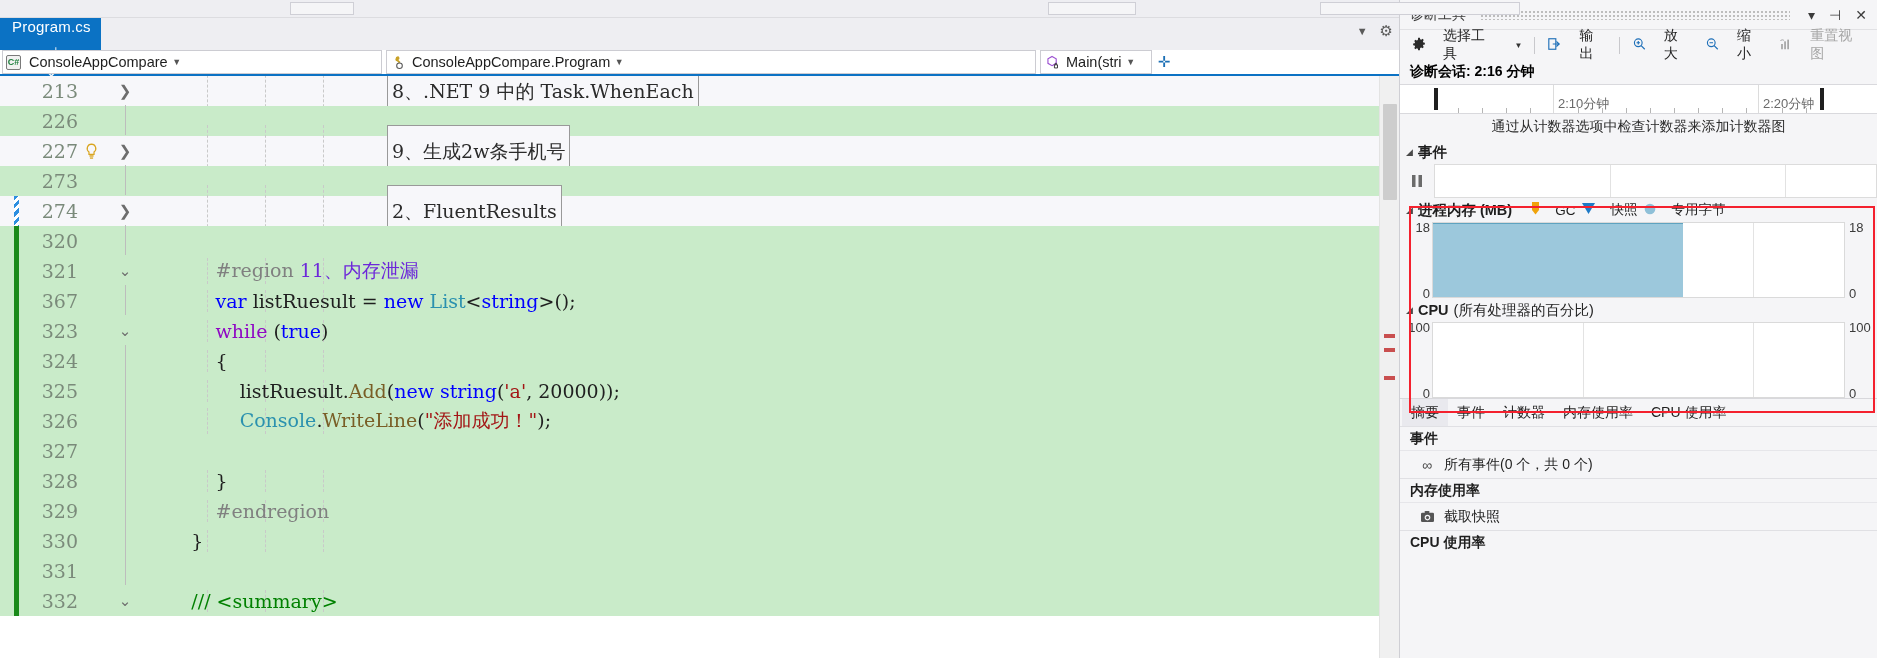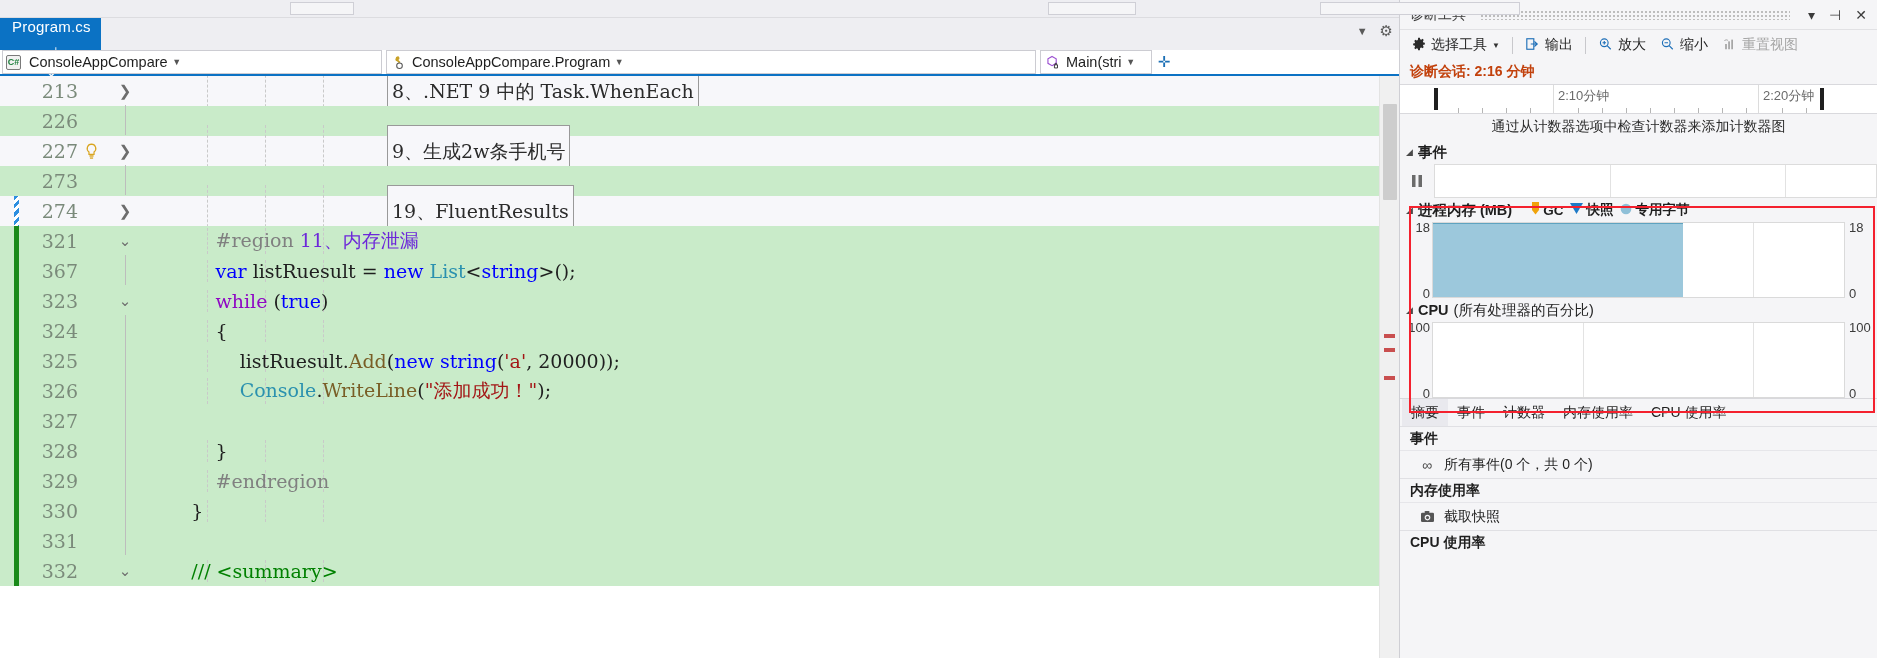--- a/index.html
+++ b/index.html
@@ -82,30 +82,30 @@
 
   .diag-title { height:30px; display:flex; align-items:center; padding:0 6px 0 10px; gap:6px;
      background:#f5f5f7; border-bottom:1px solid #e1e1e4; }
   .diag-title .t { font-size:14px; color:#3b3b3b; }
   .diag-title .dots { flex:1; height:10px; margin:0 8px;
      background-image:radial-gradient(circle, #bdbdbd 1px, transparent 1.2px);
      background-size:4px 4px; background-position:0 4px; }
   .diag-title .ic { font-size:14px; color:#3b3b3b; padding:0 4px; cursor:pointer; }
 
   .diag-toolbar { height:30px; display:flex; align-items:center; gap:2px; padding:0 6px; background:#f5f5f7; }
-  .dbtn { display:flex; align-items:center; gap:5px; padding:2px 6px; font-size:14px; color:#1f1f1f; cursor:pointer; }
+  .dbtn { display:flex; align-items:center; gap:17px; padding:2px 6px; font-size:14px; color:#1f1f1f; cursor:pointer; }
   .dbtn.dis { color:#a6a6a6; }
   .dsep { width:1px; height:17px; background:#c8c8cc; margin:0 4px; }
   .tri { font-size:8px; color:#333; }
 
   .diag-session { height:24px; display:flex; align-items:center; padding:0 10px; font-size:14px;
-     font-weight:bold; color:#c2410c; }
+     font-weight:bold; color:#000000; }
 
   .timeline { height:30px; position:relative; background:#fff; border-top:1px solid #d9d9dd; border-bottom:1px solid #d9d9dd; }
-  .timeline .tl-lbl { position:absolute; top:2px; font-size:13px; color:#6a6a6a; }
+  .timeline .tl-lbl { position:absolute; top:10px; font-size:13px; color:#6a6a6a; }
   .timeline .tick { position:absolute; bottom:0; width:1px; height:5px; background:#b5b5b5; }
   .timeline .tickbig { position:absolute; top:3px; width:4px; height:22px; background:#1f1f1f; }
   .timeline .tlv { position:absolute; top:0; bottom:0; width:1px; background:#dcdcdc; }
 
   .hint { height:26px; display:flex; align-items:center; justify-content:center;
      font-size:14px; color:#2b2b2b; background:#f5f5f7; }
 
   .sect-hdr { height:24px; display:flex; align-items:center; gap:5px; padding-left:6px;
      font-size:14.5px; font-weight:bold; color:#1f1f1f; }
   .sect-hdr .arw { font-size:9px; color:#4a4a4a; }
@@ -114,21 +114,21 @@
   .events-strip { height:34px; display:flex; align-items:stretch; background:#f5f5f7; }
   .events-strip .pausecol { width:34px; display:flex; align-items:center; justify-content:center; color:#555; }
   .events-strip .ebox { flex:1; background:#fff; border:1px solid #dcdcdc; display:flex; }
   .events-strip .ebox .seg { flex:1; border-right:1px solid #e2e2e2; }
   .events-strip .ebox .seg:last-child { border-right:none; }
 
   .redbox { position:absolute; border:2px solid #f4212e; pointer-events:none; }
 
   .graph-block { background:#f5f5f7; }
   .legend { display:flex; align-items:center; gap:7px; margin-left:14px; font-weight:normal; font-size:13.5px; color:#1f1f1f;}
-  .legend .li { display:flex; align-items:center; gap:3px;font-weight:bold; }
+  .legend .li { display:flex; align-items:center; gap:15px; }
   .chart-wrap { display:flex; align-items:stretch; height:76px; padding:0 6px 0 6px; }
   .axlabels { width:26px; position:relative; }
   .axlabels .hi { position:absolute; top:-2px; right:2px; font-size:13px; color:#3a3a3a; }
   .axlabels .lo { position:absolute; bottom:-3px; right:2px; font-size:13px; color:#3a3a3a; }
   .plot { flex:1; position:relative; background:#fff; border:1px solid #dadada; }
   .plot .vline { position:absolute; top:0; bottom:0; width:1px; background:#e3e3e3; }
   .area { position:absolute; left:0; bottom:0; background:#9cc8dc; border-top:1.5px solid #5fa3c0; }
 
   .tabs { height:28px; display:flex; align-items:stretch; background:#f5f5f7; border-top:1px solid #d8d8dc; padding-left:2px; }
   .tabs .dt { display:flex; align-items:center; padding:0 9px; font-size:14px; color:#1f1f1f; cursor:pointer; }
@@ -239,21 +239,30 @@
             <div class="fold"><span style="display:inline-block;width:1px;height:30px;background:#bdbdbd;"></span></div>
             <div class="codetext"><div class="guide" style="left: 70px;"></div><div class="guide" style="left: 128px;"></div><div class="guide" style="left: 186px;"></div><span style="position: relative;"></span></div>
           </div>
           <div class="row white">
             <div class="gut-sel"></div>
             <div class="gut-chg" style="background: repeating-linear-gradient(135deg, rgb(45, 143, 224) 0px, rgb(45, 143, 224) 3px, rgb(255, 255, 255) 3px, rgb(255, 255, 255) 6px);"></div>
             <div class="lnum">274</div>
             <div class="bulb"></div>
             <div class="bmark"></div>
             <div class="fold">❯</div>
-            <div class="codetext"><div class="guide" style="left: 70px;"></div><div class="guide" style="left: 128px;"></div><div class="guide" style="left: 186px;"></div><span style="position: relative;"><span style="display:inline-block;width:244px;"></span><span class="collapsed">19、FluentResults</span></span></div>
+            <div class="codetext"><div class="guide" style="left: 70px;"></div><div class="guide" style="left: 128px;"></div><div class="guide" style="left: 186px;"></div><span style="position: relative;"><span style="display:inline-block;width:244px;"></span><span class="collapsed">2、FluentResults</span></span></div>
+          </div>
+          <div class="row lit">
+            <div class="gut-sel"></div>
+            <div class="gut-chg" style="background: rgb(26, 138, 26);"></div>
+            <div class="lnum">320</div>
+            <div class="bulb"></div>
+            <div class="bmark"></div>
+            <div class="fold"><span style="display:inline-block;width:1px;height:30px;background:#bdbdbd;"></span></div>
+            <div class="codetext"><div class="guide" style="left: 70px;"></div><div class="guide" style="left: 128px;"></div><div class="guide" style="left: 186px;"></div><span style="position: relative;"></span></div>
           </div>
           <div class="row lit">
             <div class="gut-sel"></div>
             <div class="gut-chg" style="background: rgb(26, 138, 26);"></div>
             <div class="lnum">321</div>
             <div class="bulb"></div>
             <div class="bmark"></div>
             <div class="fold">⌄</div>
             <div class="codetext"><div class="guide" style="left: 70px;"></div><div class="guide" style="left: 128px;"></div><div class="guide" style="left: 186px;"></div><span style="position: relative;">            <span class="k-pre">#region</span><span class="k-pretxt"> 11、内存泄漏</span></span></div>
           </div>

